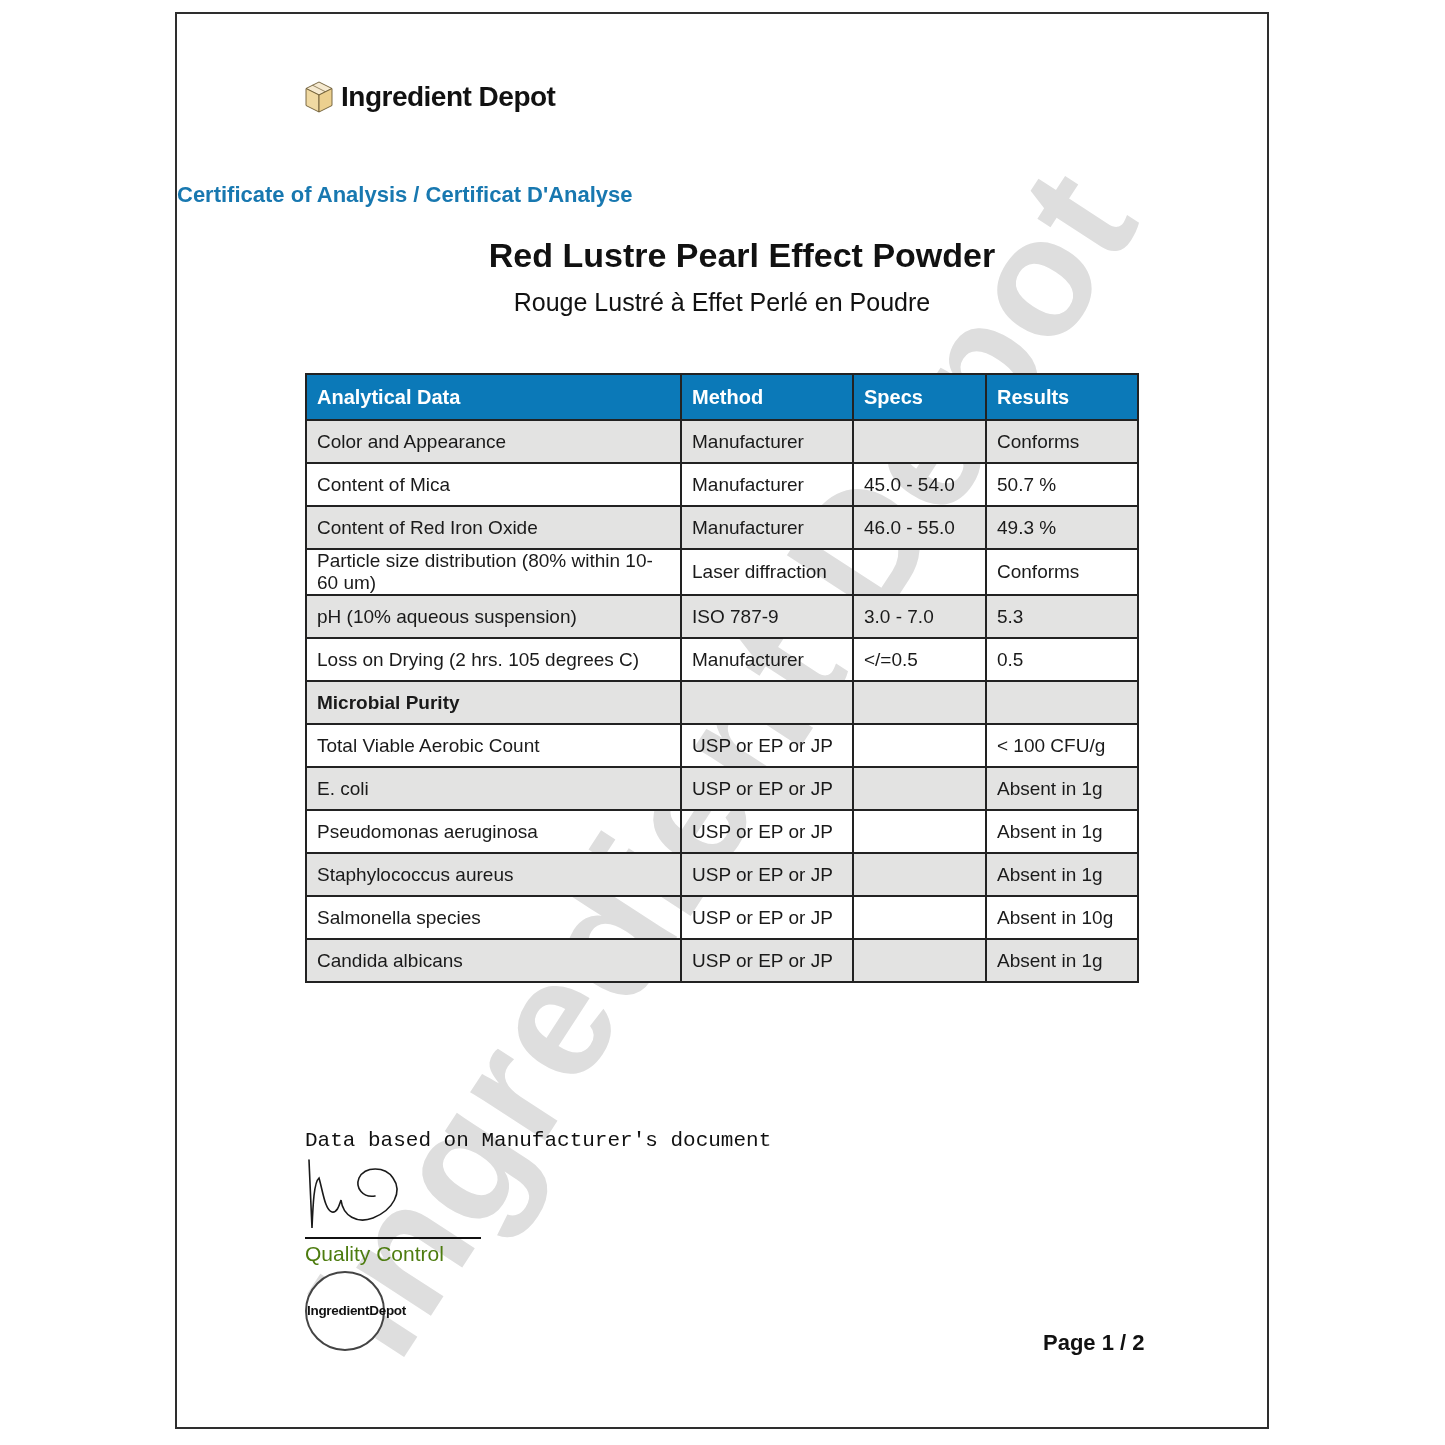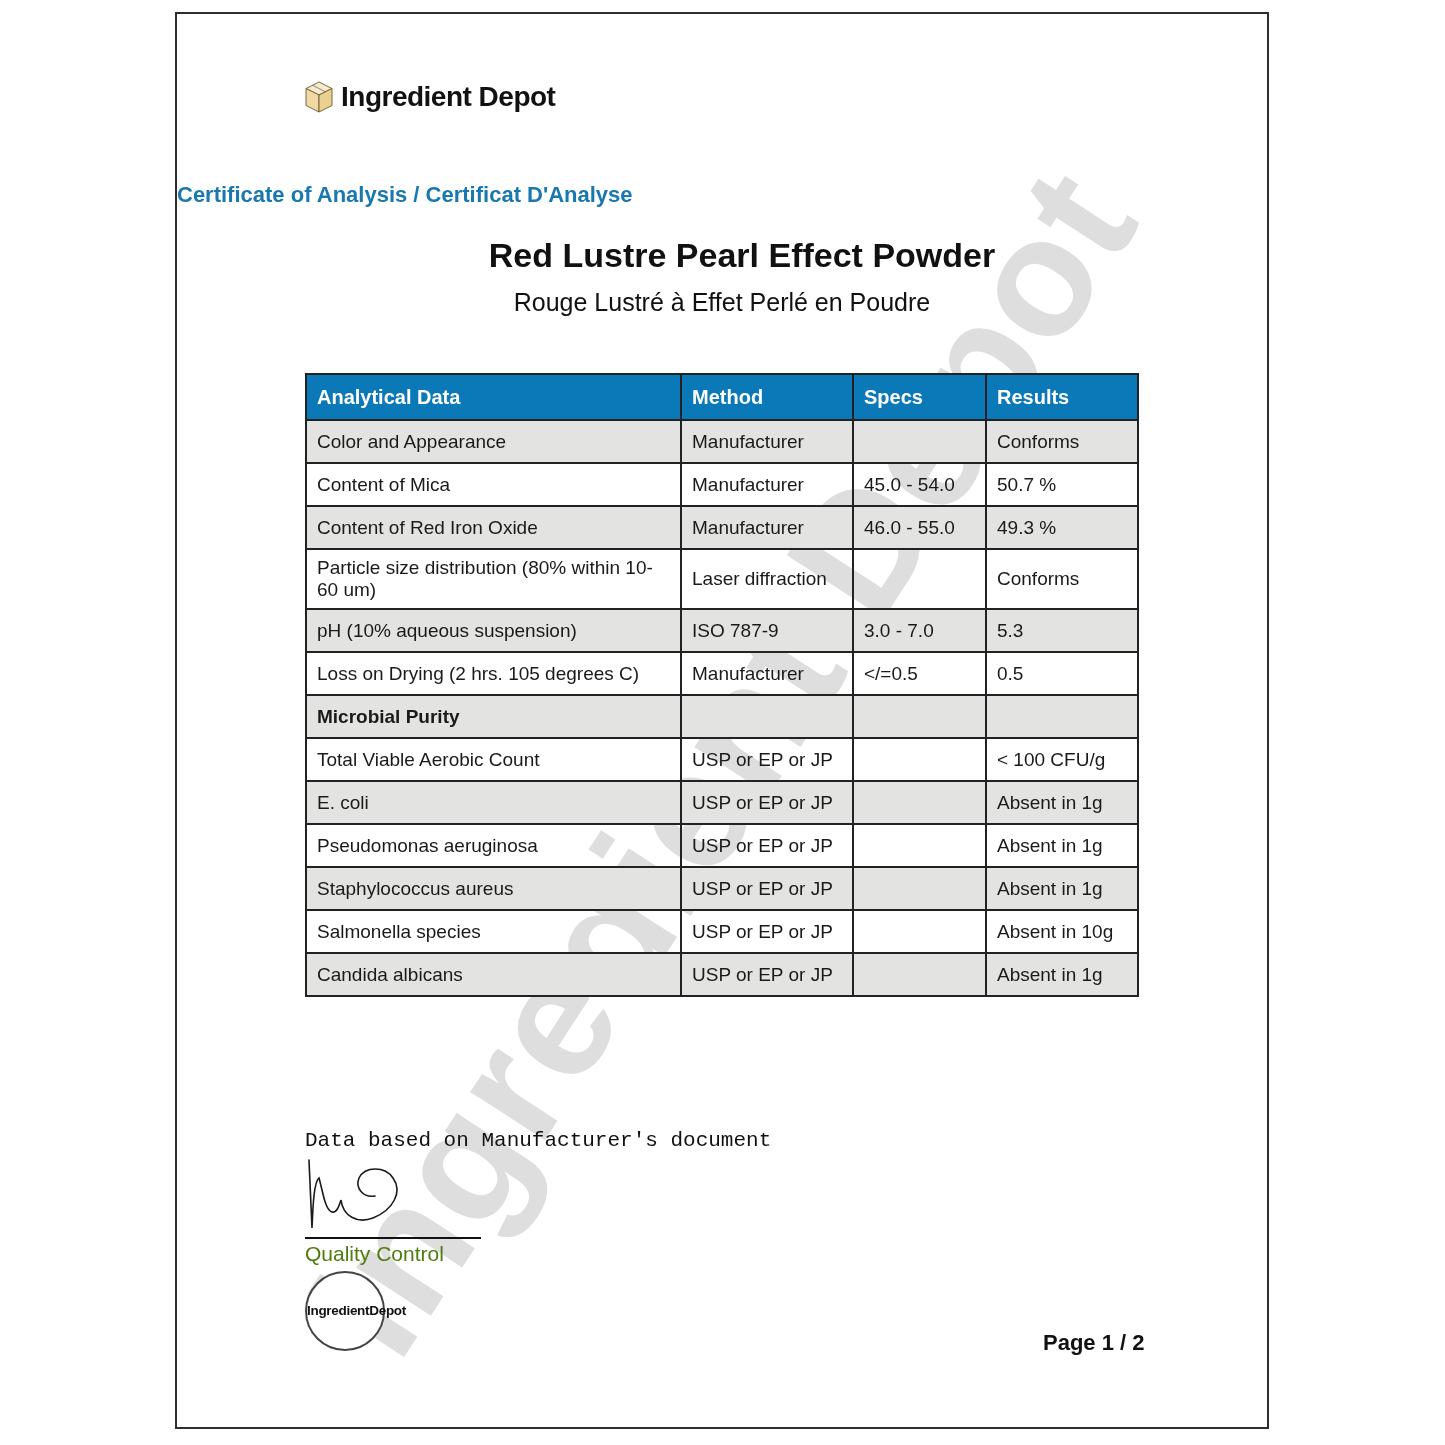--- a/index.html
+++ b/index.html
@@ -28,21 +28,21 @@
 
   .title-cert { left: 0; top: 168px; width: 100%; text-align: left;
     font-size: 22px; font-weight: bold; color: #1878b0; }
   .title-en { left: 0; top: 222px; width: 100%; text-align: center;
     font-size: 34px; font-weight: bold; color: #111; margin-left: 20px; }
   .title-fr { left: 0; top: 274px; width: 100%; text-align: center;
     font-size: 25px; color: #111; }
 
   table.coa { position: absolute; left: 128px; top: 359px; width: 832px;
     border-collapse: collapse; z-index: 1; table-layout: fixed; }
-  .coa th, .coa td { border: 2px solid #222; text-align: left; padding: 7px 10px; overflow: hidden; }
+  .coa th, .coa td { border: 2px solid #222; text-align: left; padding: 0 10px; overflow: hidden; }
   .coa th { background: #0b79b8; color: #ffffff; font-size: 20px; font-weight: bold; height: 46px; }
   .coa td { font-size: 19px; color: #1a1a1a; height: 43px; background: transparent; }
   .coa tbody tr:nth-child(odd) td { background: #e3e3e2; }
   .coa td.bold { font-weight: bold; }
 
   .note { left: 128px; top: 1115px; font-size: 21px; color: #111; font-family: Liberation Mono, monospace; }
   .signature { left: 128px; top: 1140px; }
   .sig-line { left: 128px; top: 1223px; width: 176px; border-top: 2px solid #111; height: 0; }
   .role { left: 128px; top: 1228px; font-size: 21px; color: #4d7c0f; }
 

